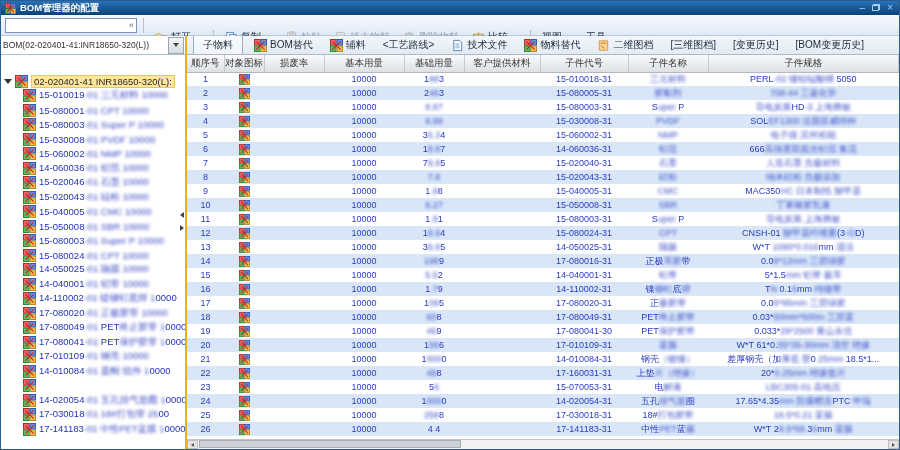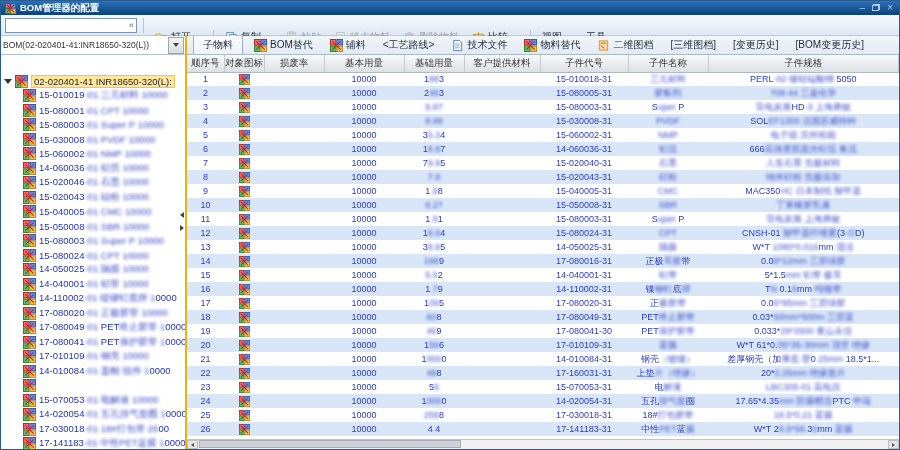--- a/index.html
+++ b/index.html
@@ -338,26 +338,20 @@
           </div>
           <div class="tnode titem">
             <svg>
               <use href="#i-bom"></use>
             </svg>
           </div>
           <div class="tnode titem">
             <svg>
               <use href="#i-bom"></use>
             </svg>
-            <span><span>15-070053</span><span class="cz">-01 电解液 10000</span></span>
-          </div>
-          <div class="tnode titem">
-            <svg>
-              <use href="#i-bom"></use>
-            </svg>
             <span><span>14-020054</span><span class="cz">-01 五孔排气垫圈 1</span><span>0000</span></span>
           </div>
           <div class="tnode titem">
             <svg>
               <use href="#i-bom"></use>
             </svg>
             <span><span>17-030018</span><span class="cz">-01 18#打包带 25</span><span>00</span></span>
           </div>
           <div class="tnode titem">
             <svg>

